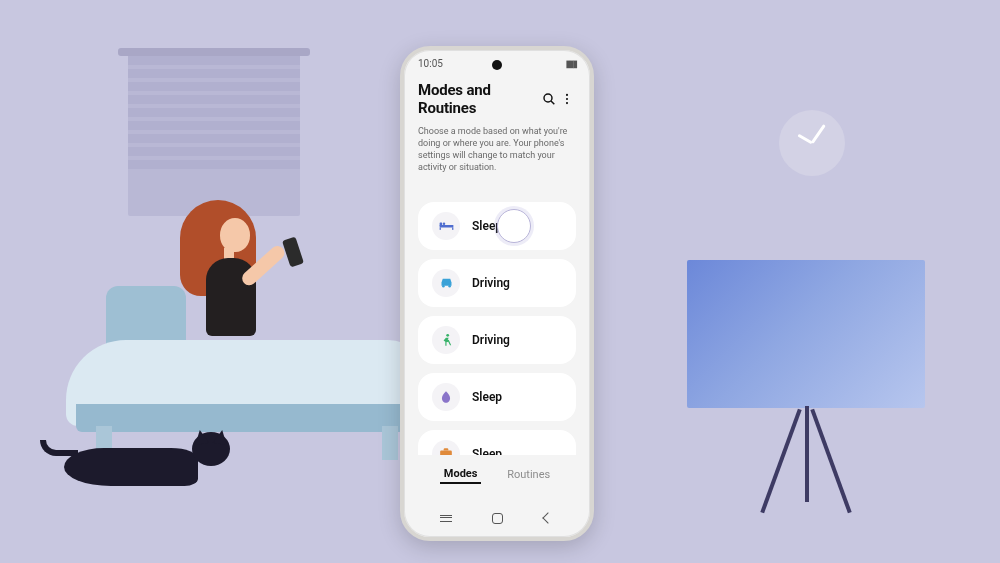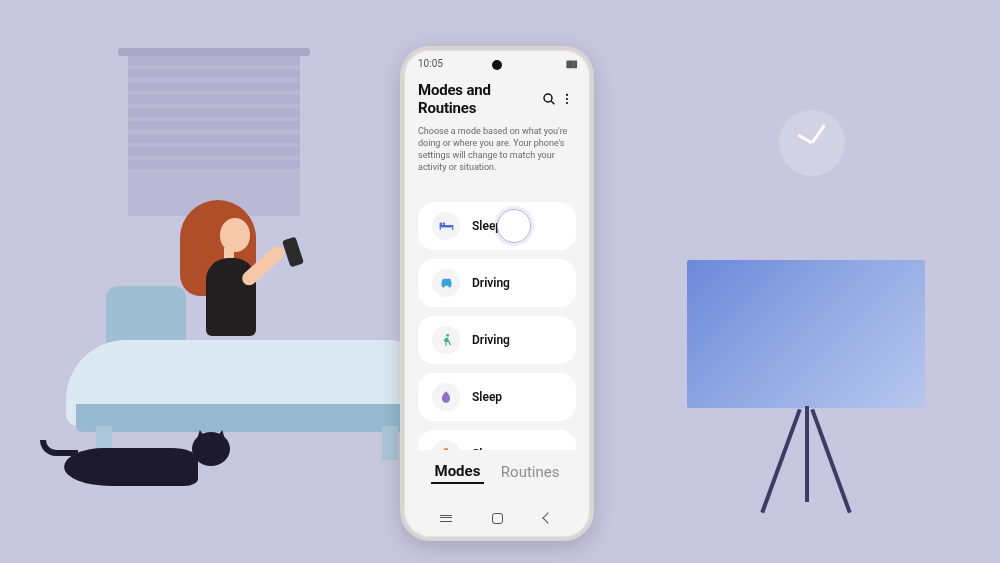--- a/index.html
+++ b/index.html
@@ -125,21 +125,21 @@
     display:flex;align-items:center;justify-content:center;font-size:13px;
     flex-shrink:0;
   }
   .mode-label{font-size:12px;font-weight:600;color:#111;}
 
   
   .bottom-tabs{
     display:flex;justify-content:space-evenly;align-items:center;
     padding:10px 0 4px;
   }
-  .tab{font-size:15px;color:#8d8d8d;cursor:pointer;padding:2px 4px;}
+  .tab{font-size:11px;color:#8d8d8d;cursor:pointer;padding:2px 4px;}
   .tab.active{color:#111;font-weight:700;border-bottom:2px solid #111;}
 
   
   .nav-bar{
     position:absolute;bottom:6px;left:0;right:0;
     display:flex;justify-content:space-evenly;align-items:center;
     height:26px;
   }
   .nav-btn{width:18px;height:14px;display:flex;align-items:center;justify-content:center;cursor:pointer;}
   .nav-recent{width:12px;border-top:1.5px solid #555;border-bottom:1.5px solid #555;height:7px;}

